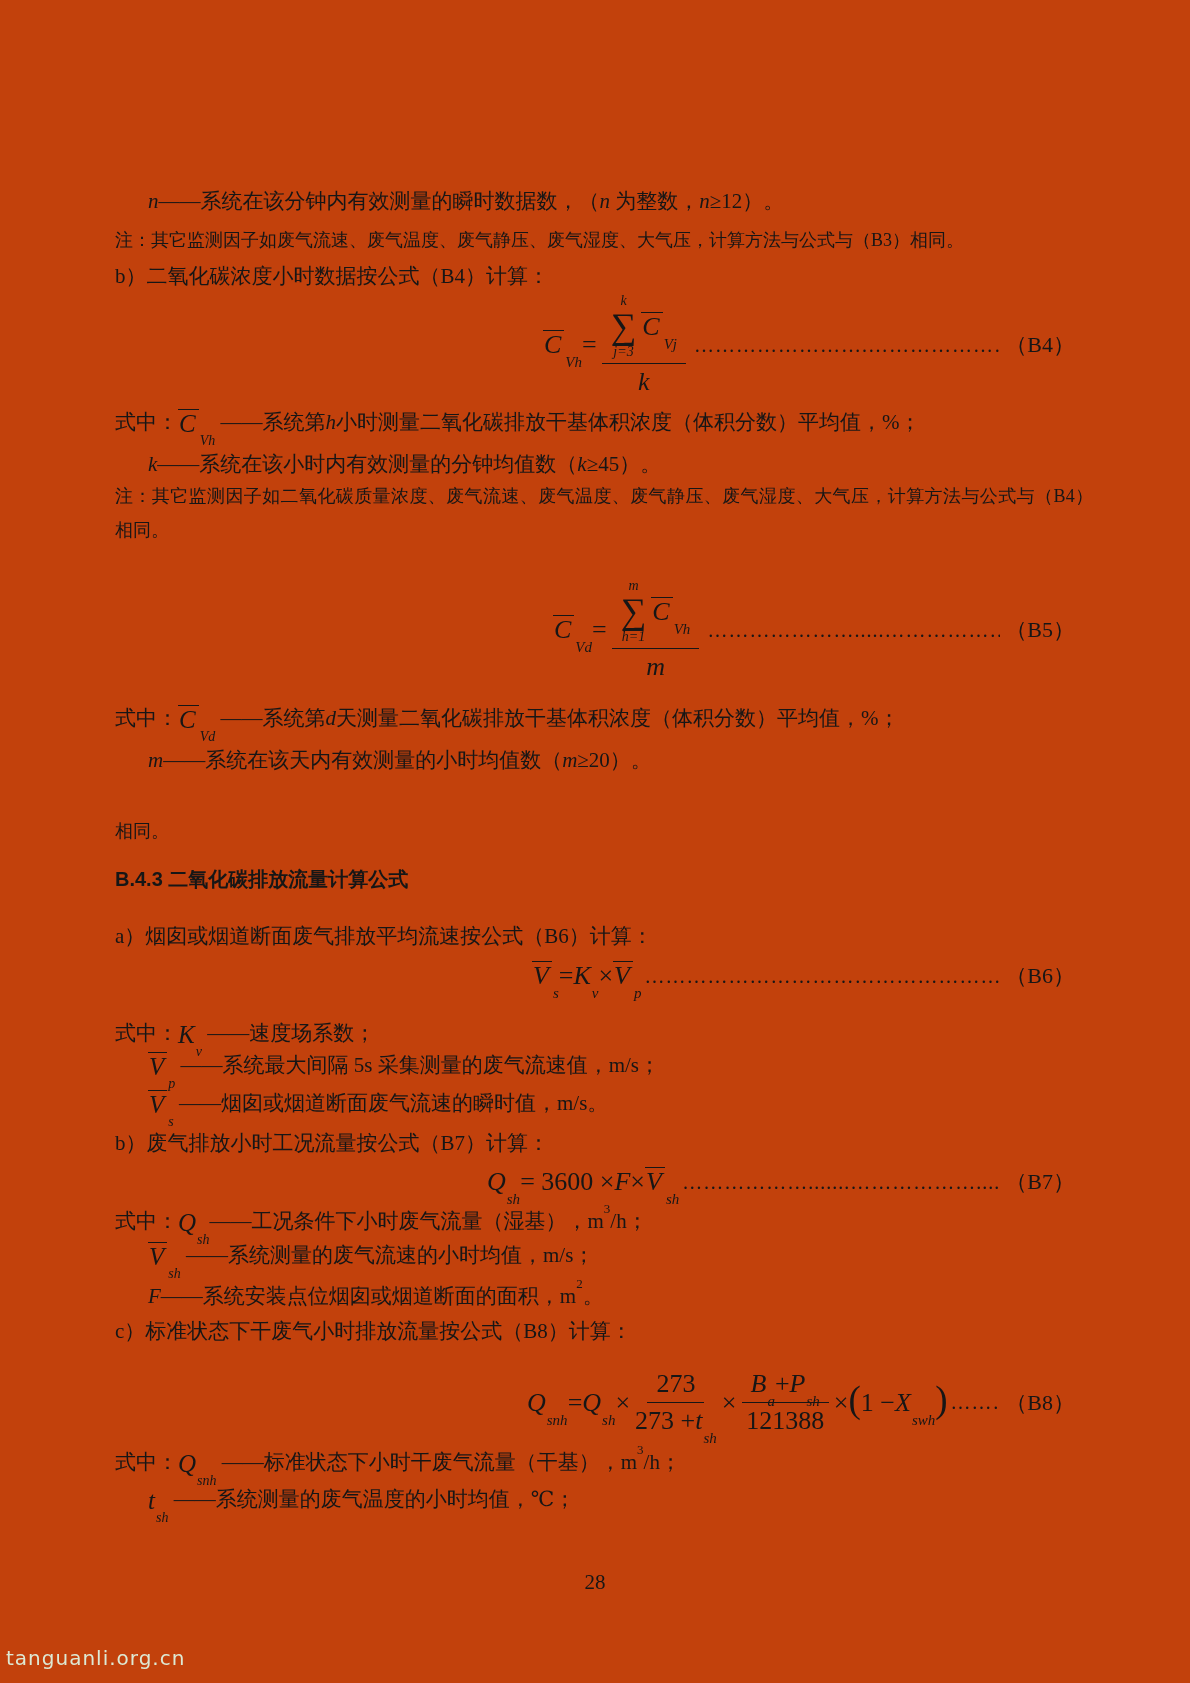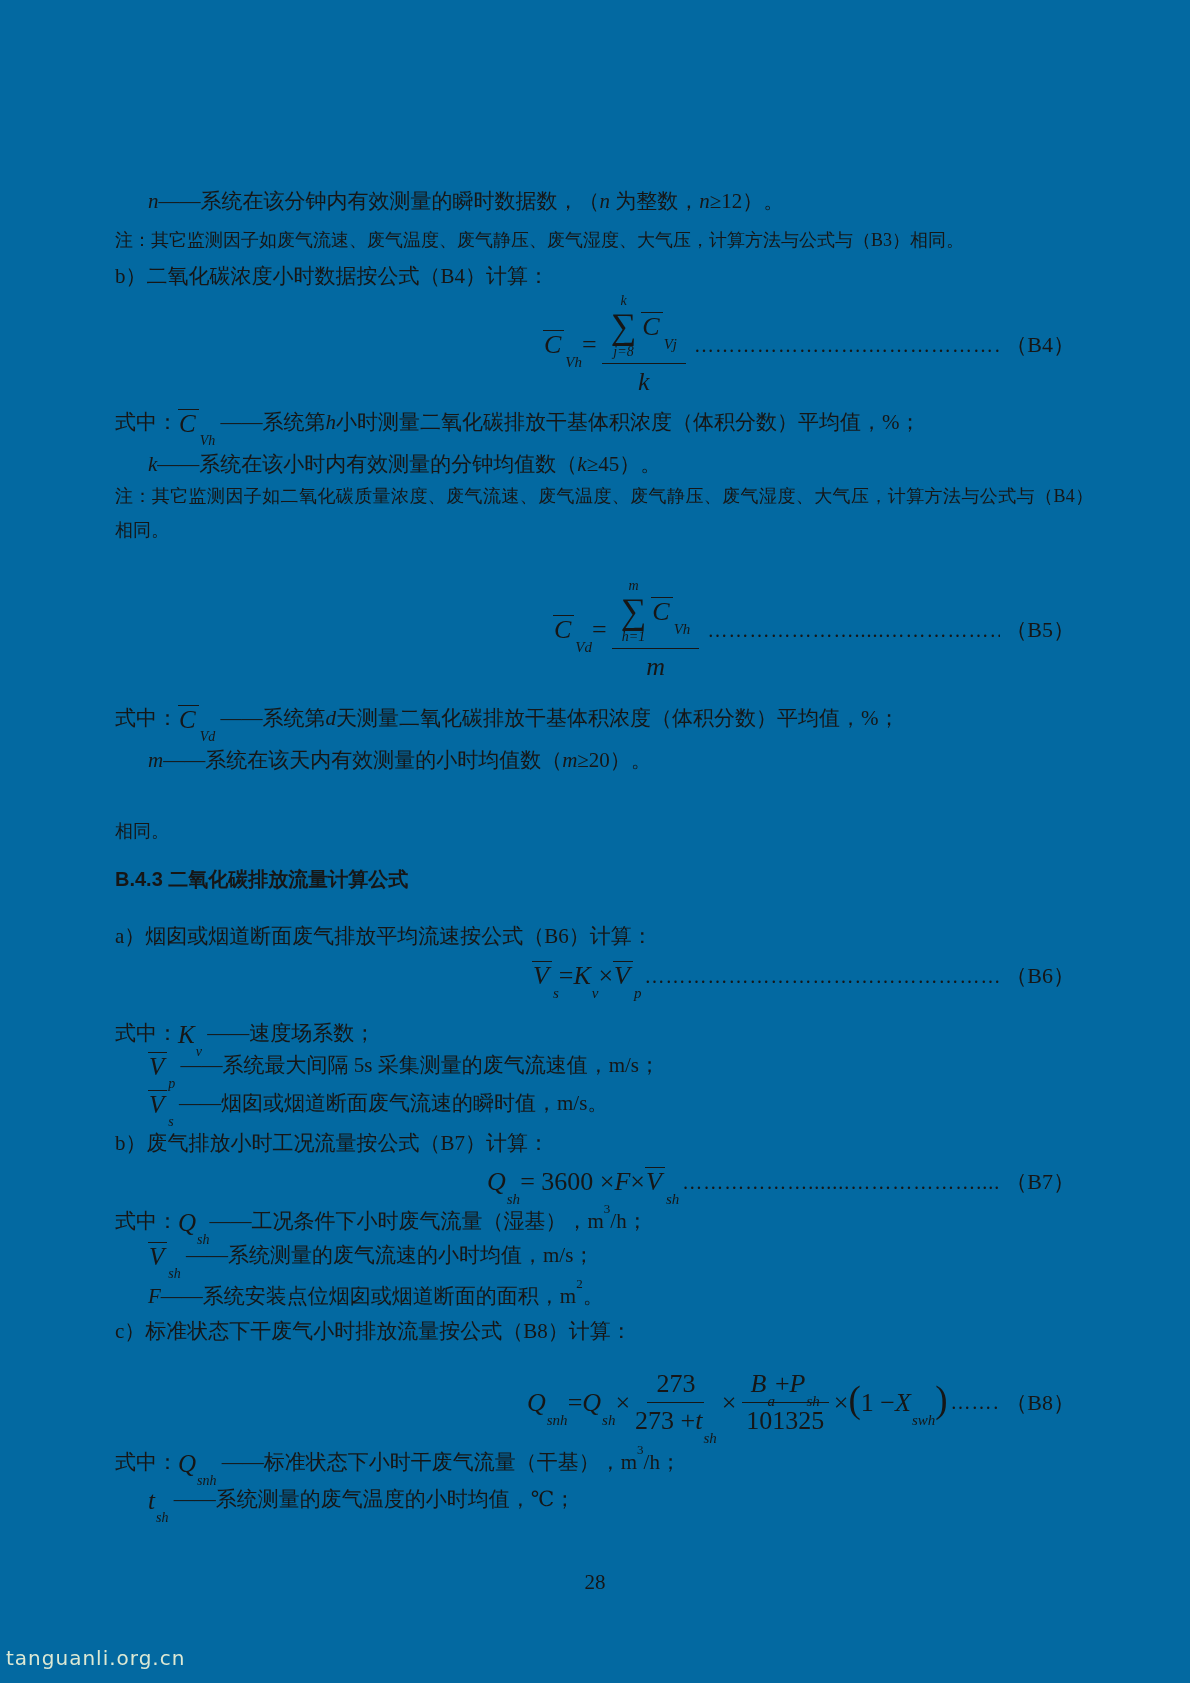--- a/index.html
+++ b/index.html
@@ -1,17 +1,17 @@
 <!DOCTYPE html>
 <html><head>
 <meta charset="utf-8">
 <style>
   *{box-sizing:border-box;margin:0;padding:0}
   html,body{background:#ffffff}
-  .page{position:relative;width:1190px;height:1683px;background:#0369a1;overflow:hidden;
+  .page{position:relative;width:1190px;height:1683px;background:#c2410c;overflow:hidden;
         font-family:"Liberation Serif","DejaVu Serif",serif;color:#161616}
   .content{position:absolute;left:115px;top:0;width:960px;height:100%}
   .ln{position:absolute;left:0;right:0;font-size:21px;line-height:30px;white-space:nowrap}
   .ind{padding-left:33px}
   .note{font-size:18px;line-height:26px}
   .just{letter-spacing:0.4px}
   .it{font-style:italic}
   .heading{font-family:Liberation Sans, sans-serif;font-weight:bold;font-size:20px}
   .fv{font-size:25px;line-height:1;vertical-align:-3px}
   sub{font-size:14px;font-style:italic;line-height:0;position:relative;top:7px;margin-left:1px}
@@ -49,21 +49,21 @@
       <span class="eqbody" style="margin-left:428px">
         <span class="fseg">
             <span class="it"><span class="bar">C</span><sub>Vh</sub></span>
             <span> = </span>
           </span>
         <span class="frac">
           <span class="num">
             <span class="sum">
               <span class="lim">k</span>
               <span class="sym">∑</span>
-              <span class="lim">j=8</span>
+              <span class="lim">j=3</span>
             </span>
             <span class="fseg">
                 <span class="it"><span class="bar">C</span><sub>Vj</sub></span>
               </span>
           </span>
           <span class="den">
               <span class="fseg">
                 <span class="it">k</span>
               </span>
             </span>
@@ -179,21 +179,21 @@
         <span class="frac">
           <span class="num">
               <span class="fseg">
                 <span class="it">B<sub>a</sub></span>
                 <span> + </span>
                 <span class="it">P<sub>sh</sub></span>
               </span>
             </span>
           <span class="den">
               <span class="fseg">
-                <span>101325</span>
+                <span>121388</span>
               </span>
             </span>
         </span>
         <span class="fseg">
             <span>×</span>
             <span class="bigp">(</span>
             <span>1 − </span>
             <span class="it">X<sub>swh</sub></span>
             <span class="bigp">)</span>
           </span>

